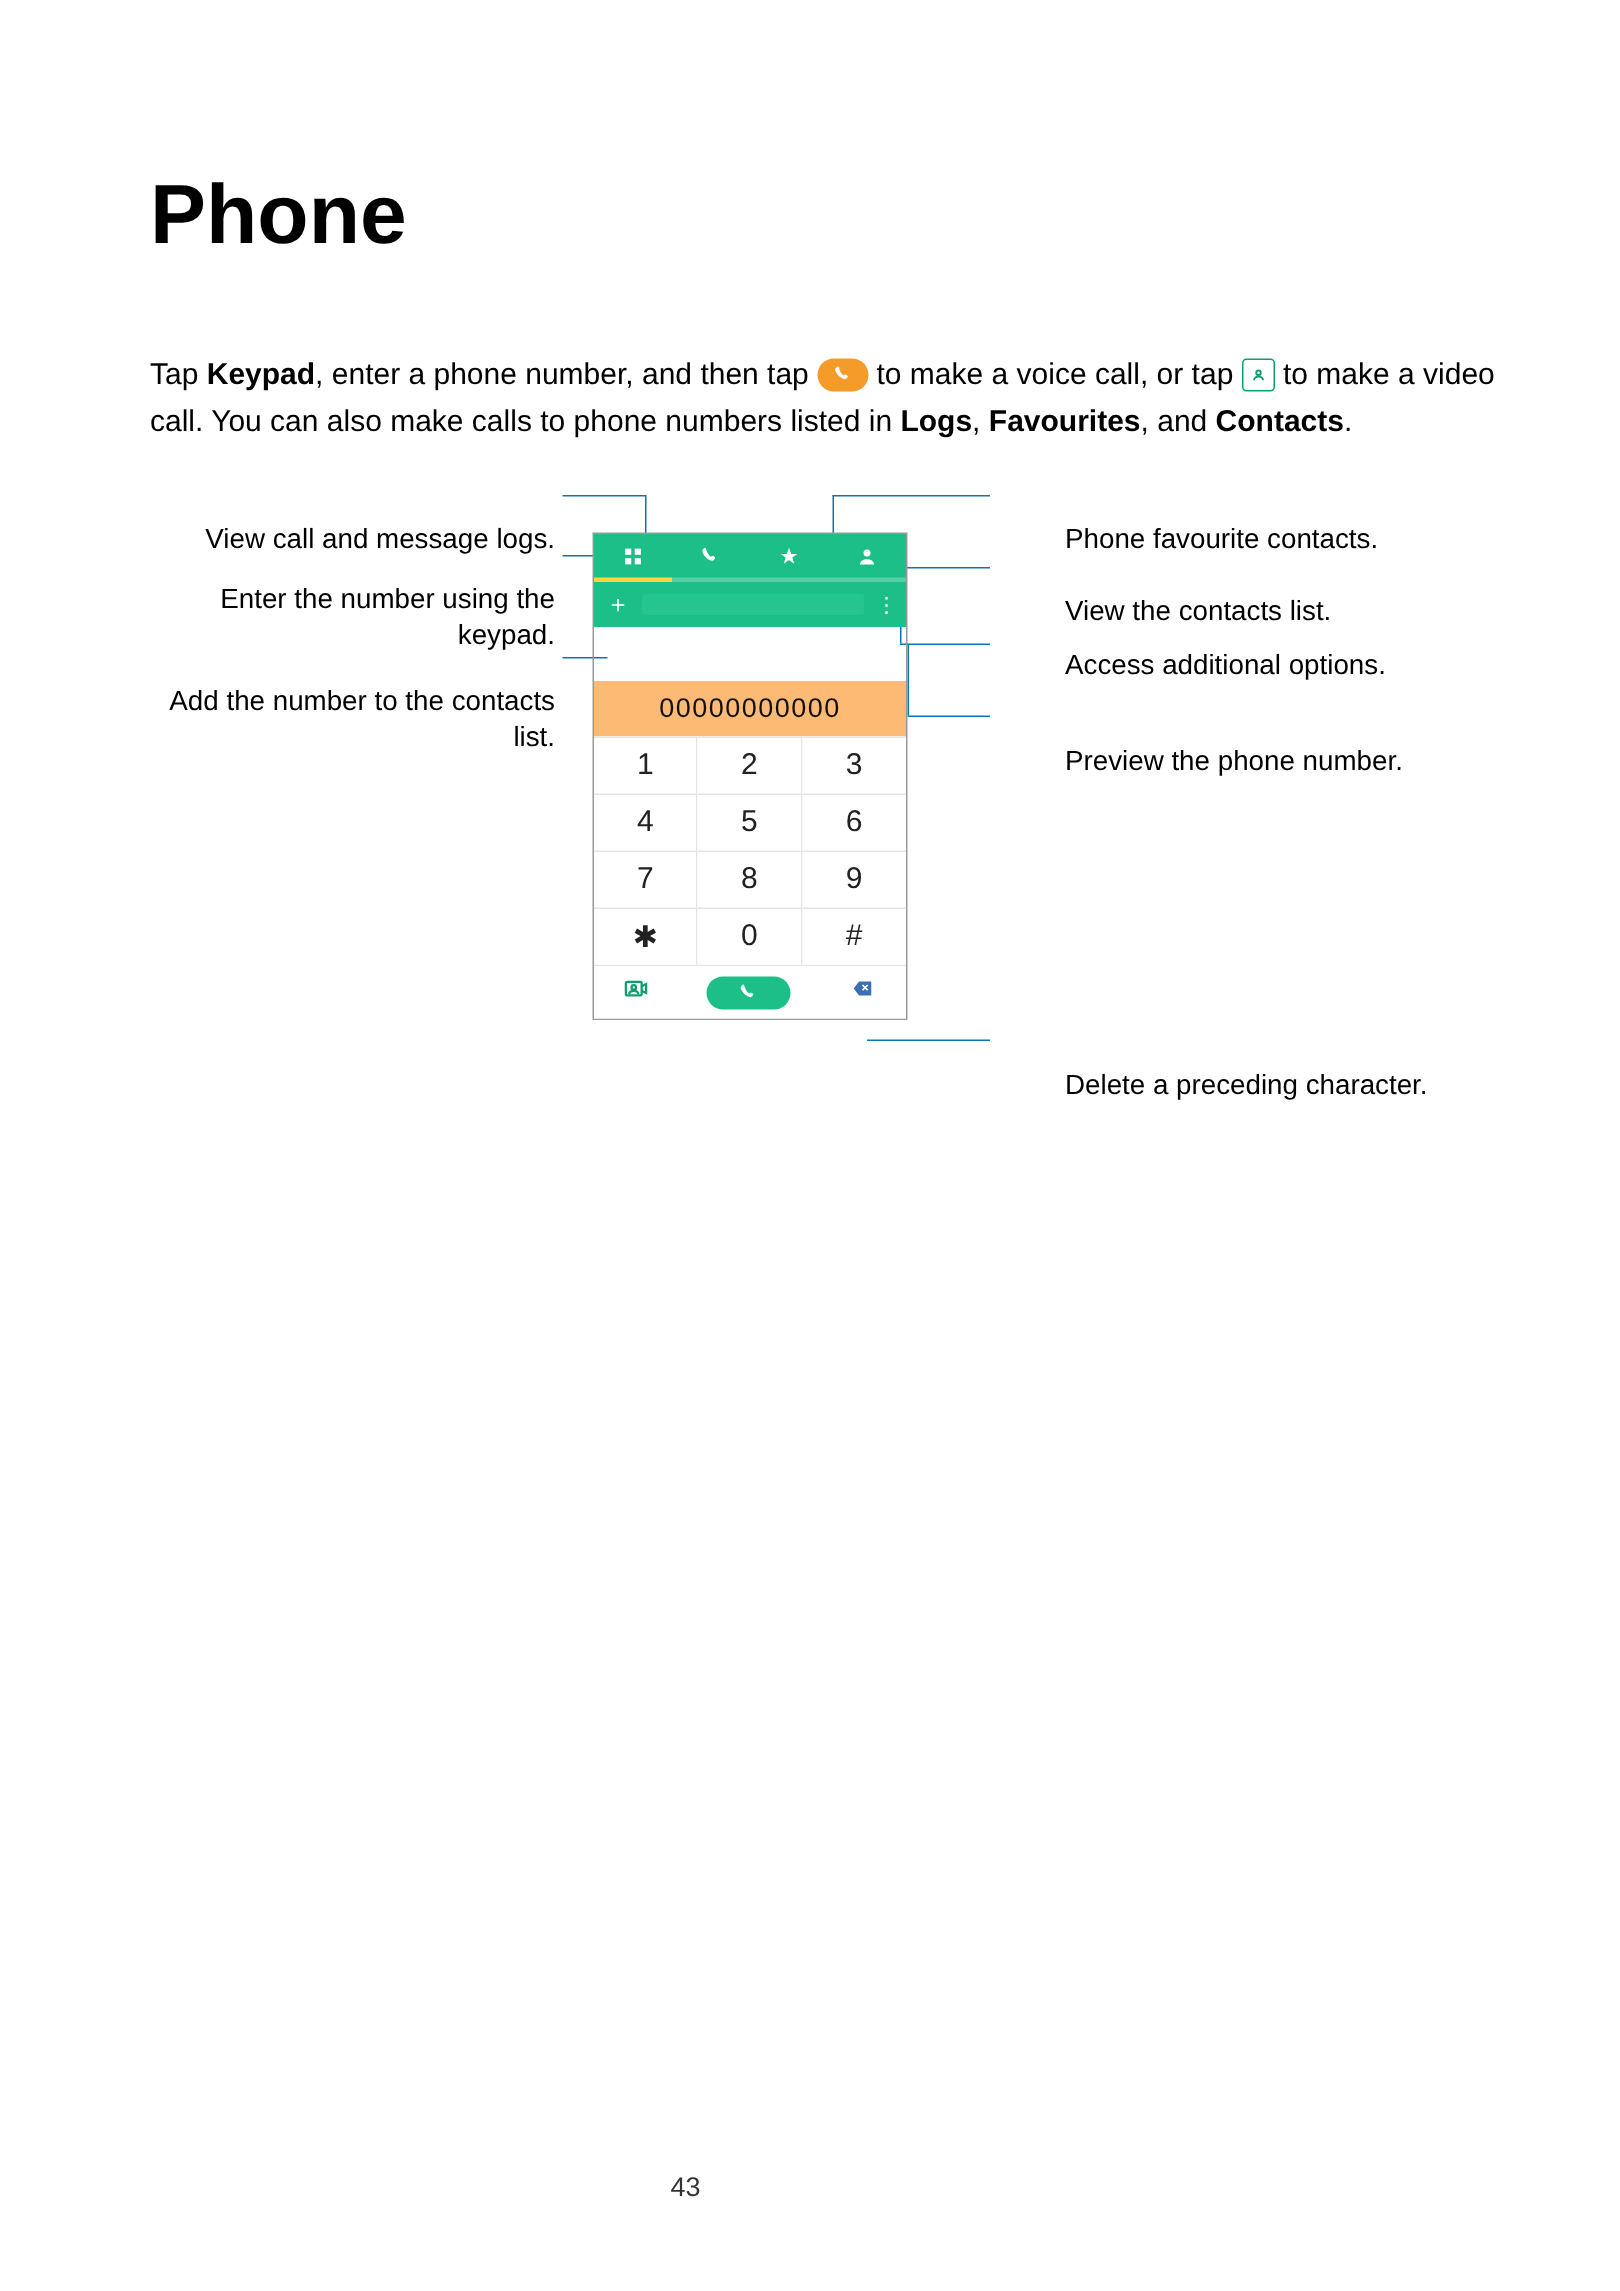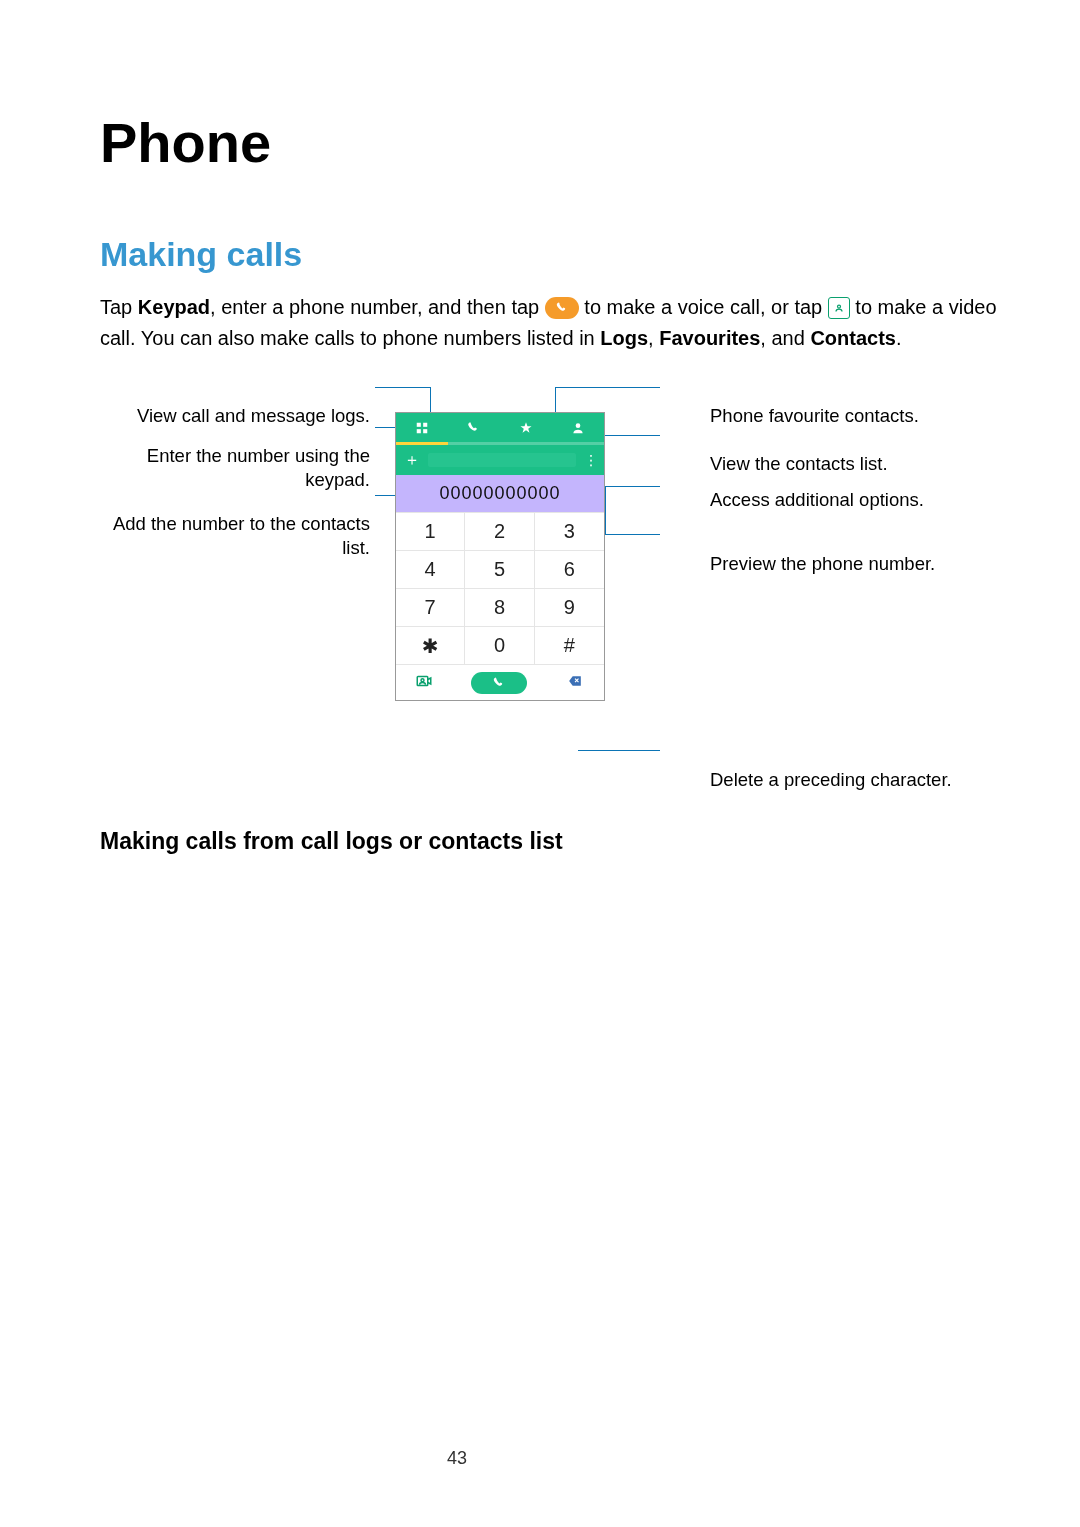--- a/index.html
+++ b/index.html
@@ -112,21 +112,22 @@
   }
   .subbar .plus { font-size: 16px; font-weight: 300; }
   .subbar .spacer { flex: 1; background: #26c48f; height: 14px; margin: 0 8px; border-radius: 2px; }
   .subbar .more { font-size: 14px; letter-spacing: -2px; }
   .numrow {
     text-align: center;
     font-size: 18px;
     padding: 8px 0;
     letter-spacing: 1px;
     color: #111;
-    background: #c4b5fd;
+    background: #fdba74;
+    margin-top: 36px;
   }
   .keypad {
     display: grid;
     grid-template-columns: repeat(3, 1fr);
   }
   .key {
     height: 38px;
     display: flex;
     align-items: center;
     justify-content: center;
@@ -187,21 +188,20 @@
     text-align: center;
     font-size: 18px;
     color: #333;
   }
 </style>
 </head>
 <body>
 
 <div class="page">
   <h1>Phone</h1>
-  <h2>Making calls</h2>
 
 
   <p class="body-text">
     <span>Tap </span><b>Keypad</b><span>, enter a phone number, and then tap </span>
     <span class="inline-icon call">
       <svg viewBox="0 0 24 24" width="12" height="12" fill="#fff">
           <path d="M6 2c1 4 4 10 8 13l3-2c1 0 4 2 4 3 0 2-3 5-5 5-6 0-16-10-16-16 0-2 3-5 5-5 1 0 3 3 3 4z" transform="scale(0.8) translate(2,1)"></path>
         </svg>
     </span>
     <span> to make a voice call, or tap </span>
@@ -340,16 +340,15 @@
         <span class="del">
           <svg viewBox="0 0 24 24" width="20" height="14" fill="#3b6fb5">
               <path d="M8 4l-6 8 6 8h14V4z"></path>
               <path d="M12 8l6 6M18 8l-6 6" stroke="#fff" stroke-width="2"></path>
             </svg>
         </span>
       </div>
     </div>
   </div>
 
-  <h3 class="sub">Making calls from call logs or contacts list</h3>
 </div>
 
 <div class="pagenum">43</div>
 
 </body></html>

